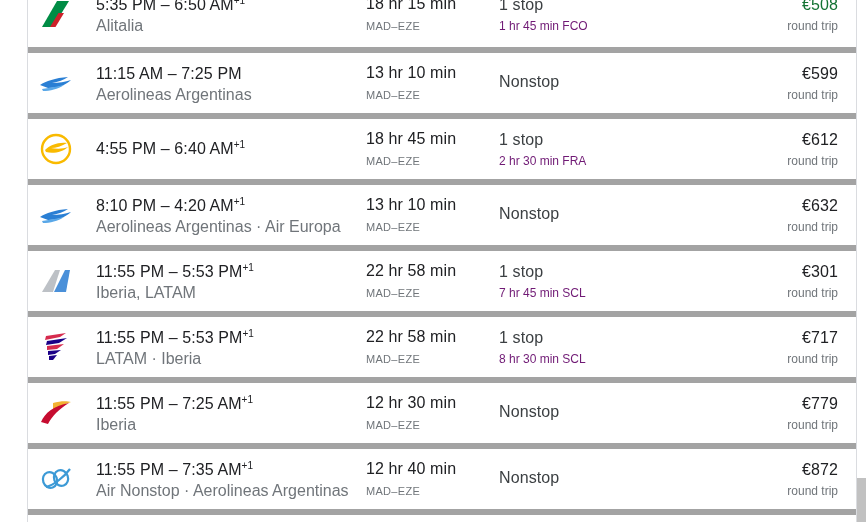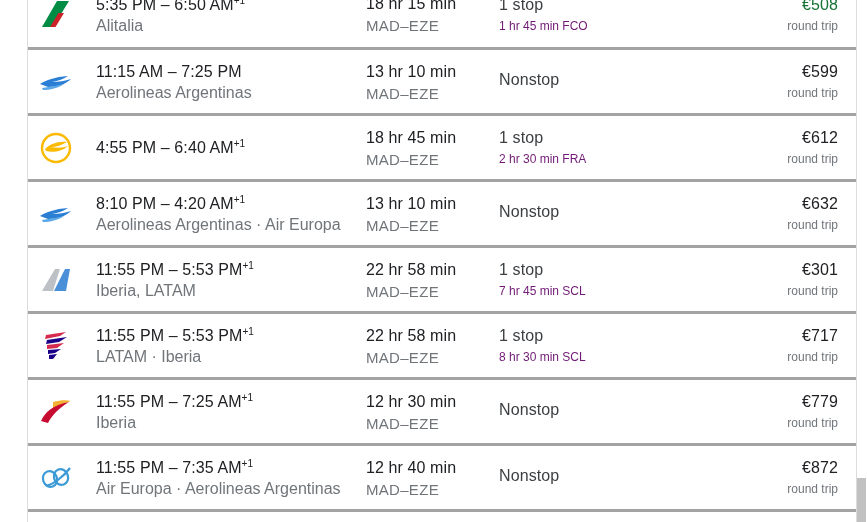--- a/index.html
+++ b/index.html
@@ -23,21 +23,21 @@
     width: 830px;
     border-left: 1px solid #dadce0;
     border-right: 1px solid #dadce0;
     box-sizing: border-box;
     background: #fff;
   }
 
   .flight-row {
     position: relative;
     height: 66px;
-    border-top: 3px solid #a3a3a3;
+    border-top: 6px solid #a3a3a3;
     display: flex;
     align-items: center;
     box-sizing: border-box;
     background: #fff;
   }
   .flight-row:first-child { border-top: none; }
 
   
   .logo-cell {
     width: 53px;
@@ -85,21 +85,21 @@
     box-sizing: border-box;
   }
   .duration {
     font-size: 16px;
     color: #202124;
     line-height: 20px;
     letter-spacing: .1px;
     white-space: nowrap;
   }
   .route {
-    font-size: 15px;
+    font-size: 11px;
     color: #70757a;
     line-height: 16px;
     margin-top: 4px;
     letter-spacing: .3px;
     white-space: nowrap;
   }
 
   
   .stops-cell {
     flex: 1 1 auto;
@@ -359,21 +359,21 @@
             <g fill="none" stroke="#3c9ad6" stroke-width="2.2">
               <ellipse cx="12" cy="15" rx="7" ry="8" transform="rotate(-20 12 15)"></ellipse>
               <ellipse cx="23" cy="13" rx="7" ry="8" transform="rotate(-20 23 13)"></ellipse>
               <path d="M8 22 C16 20 26 12 32 4"></path>
             </g>
           </svg>
         </span>
       </div>
       <div class="times-cell">
         <div class="times"><span>11:55 PM – 7:35 AM</span><span class="plusone">+1</span></div>
-        <div class="airlines">Air Europa · Aerolineas Argentinas</div>
+        <div class="airlines">Air Nonstop · Aerolineas Argentinas</div>
       </div>
       <div class="duration-cell">
         <div class="duration">12 hr 40 min</div>
         <div class="route">MAD–EZE</div>
       </div>
       <div class="stops-cell">
         <div class="stops">Nonstop</div>
         <div class="layover"></div>
       </div>
       <div class="price-cell">

